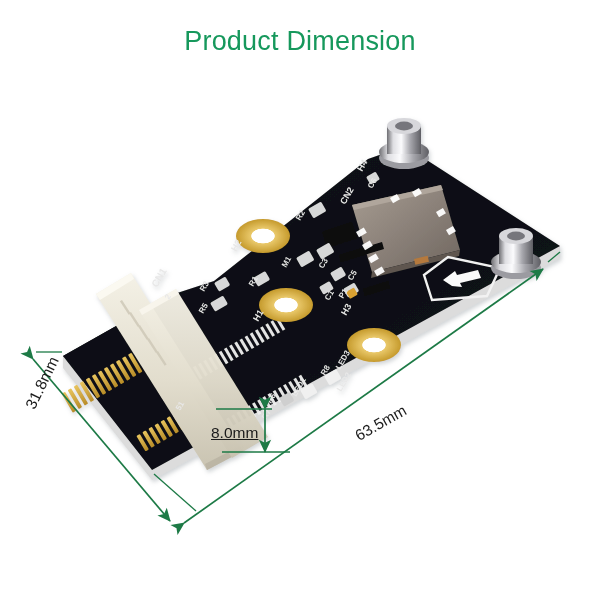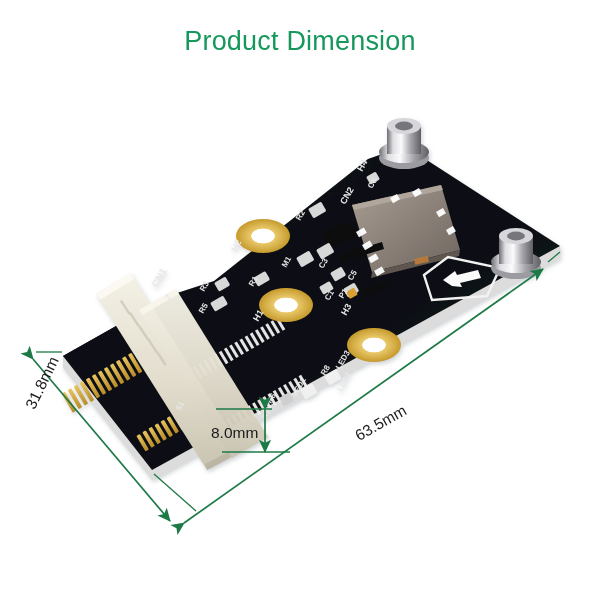--- a/index.html
+++ b/index.html
@@ -65,20 +65,21 @@
     left: 352px;
     top: 429px;
     transform: rotate(-29.5deg);
     transform-origin: left top;
     font-size: 15.5px;
   }
   #lbl-thickness {
     left: 211px;
     top: 424px;
     font-size: 15.5px;
+    text-decoration: underline;
   }
 </style>
 </head>
 <body>
 
 <div id="page">
 
   <div id="title">Product Dimension</div>
 
   <svg id="figure" viewBox="0 0 600 600">

